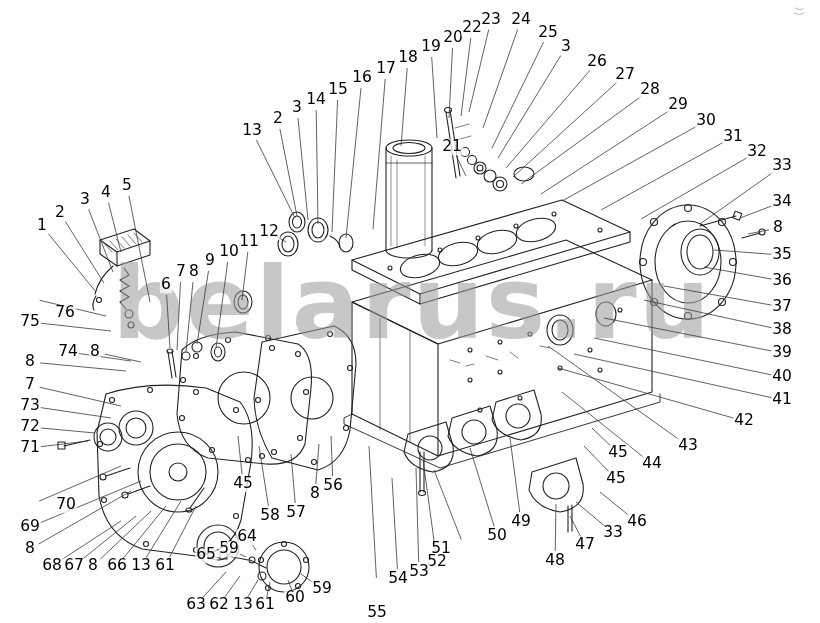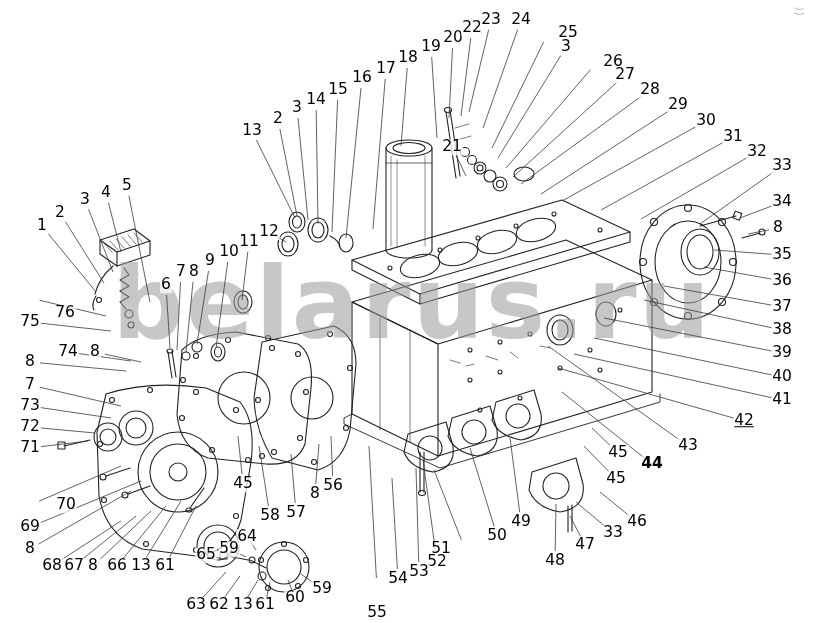--- a/index.html
+++ b/index.html
@@ -356,43 +356,43 @@
       <div class="callout" style="left: 316px; top: 100px;">14</div>
       <div class="callout" style="left: 338px; top: 90px;">15</div>
       <div class="callout" style="left: 362px; top: 78px;">16</div>
       <div class="callout" style="left: 386px; top: 69px;">17</div>
       <div class="callout" style="left: 408px; top: 58px;">18</div>
       <div class="callout" style="left: 431px; top: 47px;">19</div>
       <div class="callout" style="left: 453px; top: 38px;">20</div>
       <div class="callout" style="left: 472px; top: 28px;">22</div>
       <div class="callout" style="left: 491px; top: 20px;">23</div>
       <div class="callout" style="left: 521px; top: 20px;">24</div>
-      <div class="callout" style="left: 568px; top: 33px;">25</div>
+      <div class="callout" style="left: 548px; top: 33px;">25</div>
       <div class="callout" style="left: 566px; top: 47px;">3</div>
-      <div class="callout" style="left: 597px; top: 62px; margin-left: 16px;">26</div>
+      <div class="callout" style="left: 597px; top: 62px;">26</div>
       <div class="callout" style="left: 625px; top: 75px;">27</div>
       <div class="callout" style="left: 650px; top: 90px;">28</div>
       <div class="callout" style="left: 678px; top: 105px;">29</div>
       <div class="callout" style="left: 706px; top: 121px;">30</div>
       <div class="callout" style="left: 733px; top: 137px;">31</div>
       <div class="callout" style="left: 757px; top: 152px;">32</div>
       <div class="callout" style="left: 782px; top: 166px;">33</div>
       <div class="callout" style="left: 452px; top: 147px;">21</div>
       <div class="callout" style="left: 782px; top: 202px; text-align: center;">34</div>
       <div class="callout" style="left: 778px; top: 228px;">8</div>
       <div class="callout" style="left: 782px; top: 255px;">35</div>
       <div class="callout" style="left: 782px; top: 281px;">36</div>
       <div class="callout" style="left: 782px; top: 307px;">37</div>
       <div class="callout" style="left: 782px; top: 330px;">38</div>
       <div class="callout" style="left: 782px; top: 353px;">39</div>
       <div class="callout" style="left: 782px; top: 377px;">40</div>
       <div class="callout" style="left: 782px; top: 400px;">41</div>
-      <div class="callout" style="left: 744px; top: 421px; text-decoration: underline;">42</div>
+      <div class="callout" style="left: 744px; top: 421px;">42</div>
       <div class="callout" style="left: 688px; top: 446px;">43</div>
-      <div class="callout" style="left: 652px; top: 464px; font-weight: bold;">44</div>
+      <div class="callout" style="left: 652px; top: 464px;">44</div>
       <div class="callout" style="left: 618px; top: 453px;">45</div>
       <div class="callout" style="left: 616px; top: 479px;">45</div>
       <div class="callout" style="left: 637px; top: 522px;">46</div>
       <div class="callout" style="left: 613px; top: 533px;">33</div>
       <div class="callout" style="left: 585px; top: 545px;">47</div>
       <div class="callout" style="left: 555px; top: 561px;">48</div>
       <div class="callout" style="left: 521px; top: 522px;">49</div>
       <div class="callout" style="left: 497px; top: 536px;">50</div>
       <div class="callout" style="left: 441px; top: 549px;">51</div>
       <div class="callout" style="left: 437px; top: 562px;">52</div>

